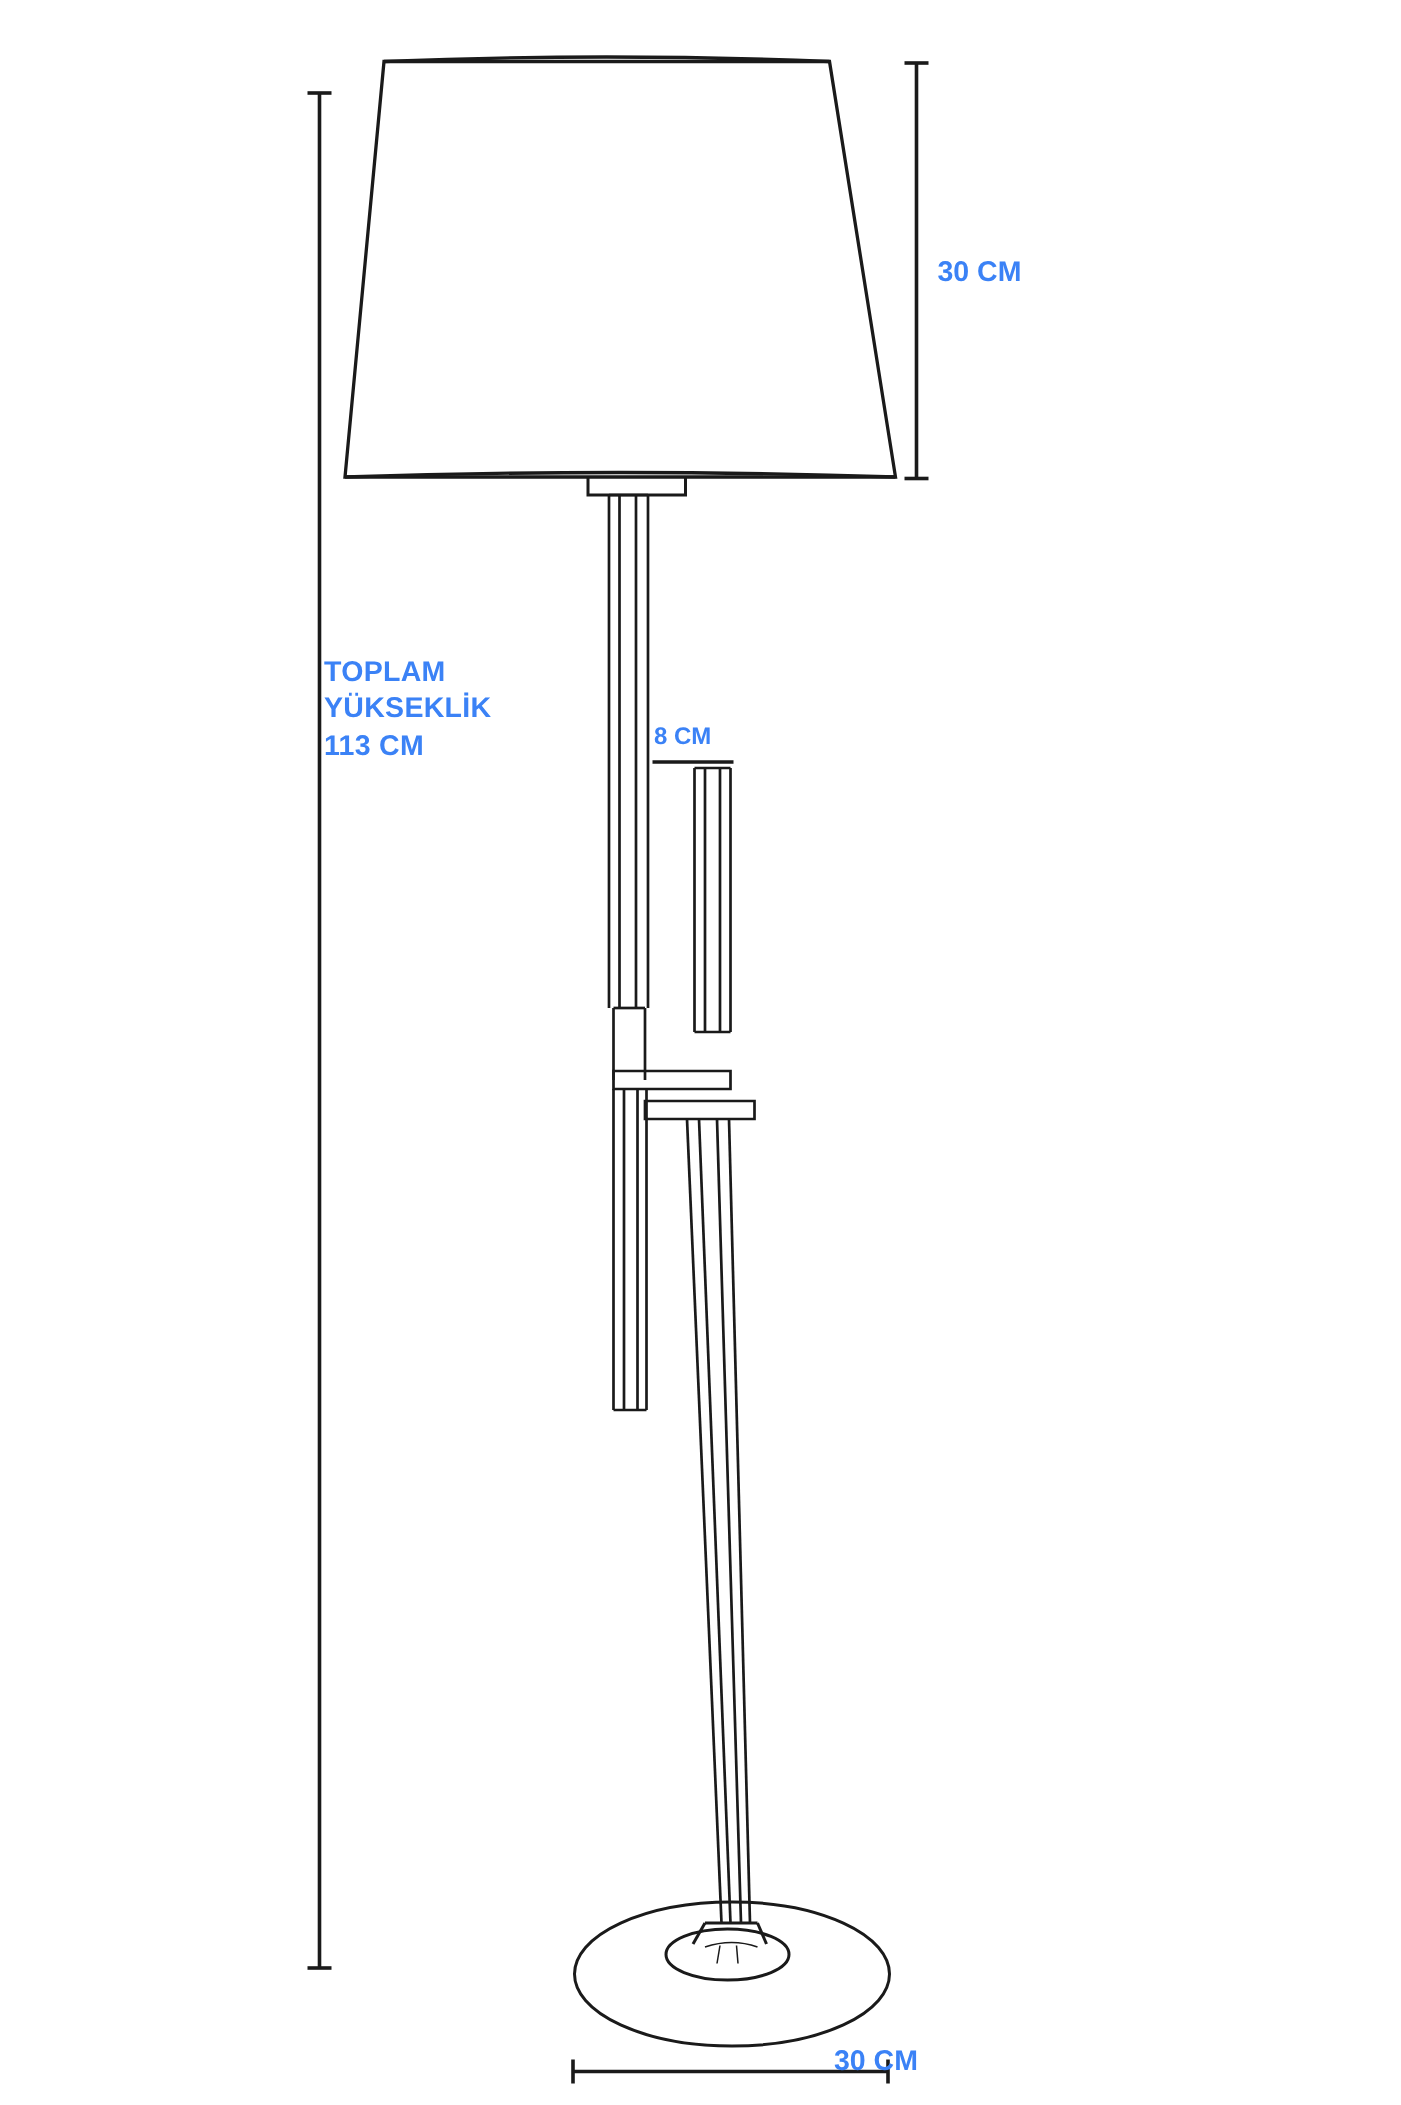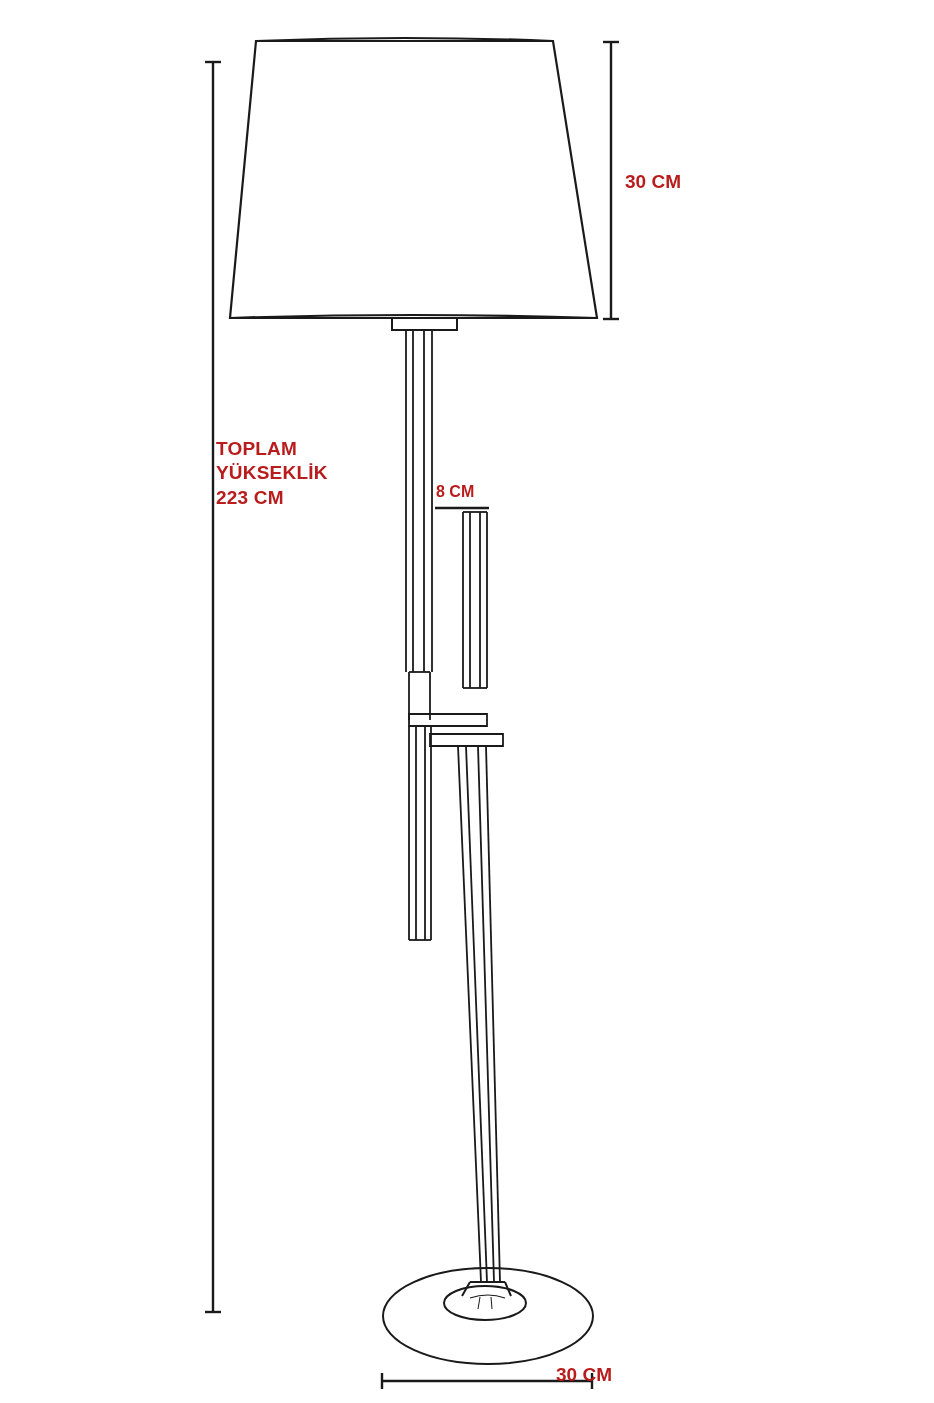--- a/index.html
+++ b/index.html
@@ -21,21 +21,21 @@
     position: absolute;
     left: 0;
     top: 0;
     width: 934px;
     height: 1403px;
   }
   .dim-label {
     position: absolute;
     font-family: "Liberation Sans", sans-serif;
     font-weight: bold;
-    color: #b91c1c;
+    color: #3b82f6;
     white-space: pre;
     line-height: 1.28;
   }
   #label-height {
     left: 216px;
     top: 437px;
     font-size: 19px;
     letter-spacing: 0.2px;
   }
   #label-shade {
@@ -146,21 +146,21 @@
 
     <g stroke="#1a1a1a" stroke-width="2.4" fill="none">
       <line x1="382" y1="1381" x2="592" y2="1381"></line>
       <line x1="382" y1="1373" x2="382" y2="1389"></line>
       <line x1="592" y1="1373" x2="592" y2="1389"></line>
     </g>
   </svg>
 
   <div class="dim-label" id="label-height">TOPLAM
 YÜKSEKLİK
-223 CM</div>
+113 CM</div>
 
   <div class="dim-label" id="label-shade">30 CM</div>
 
   <div class="dim-label" id="label-mid">8 CM</div>
 
   <div class="dim-label" id="label-base">30 CM</div>
 
 </div>
 
 </body></html>

